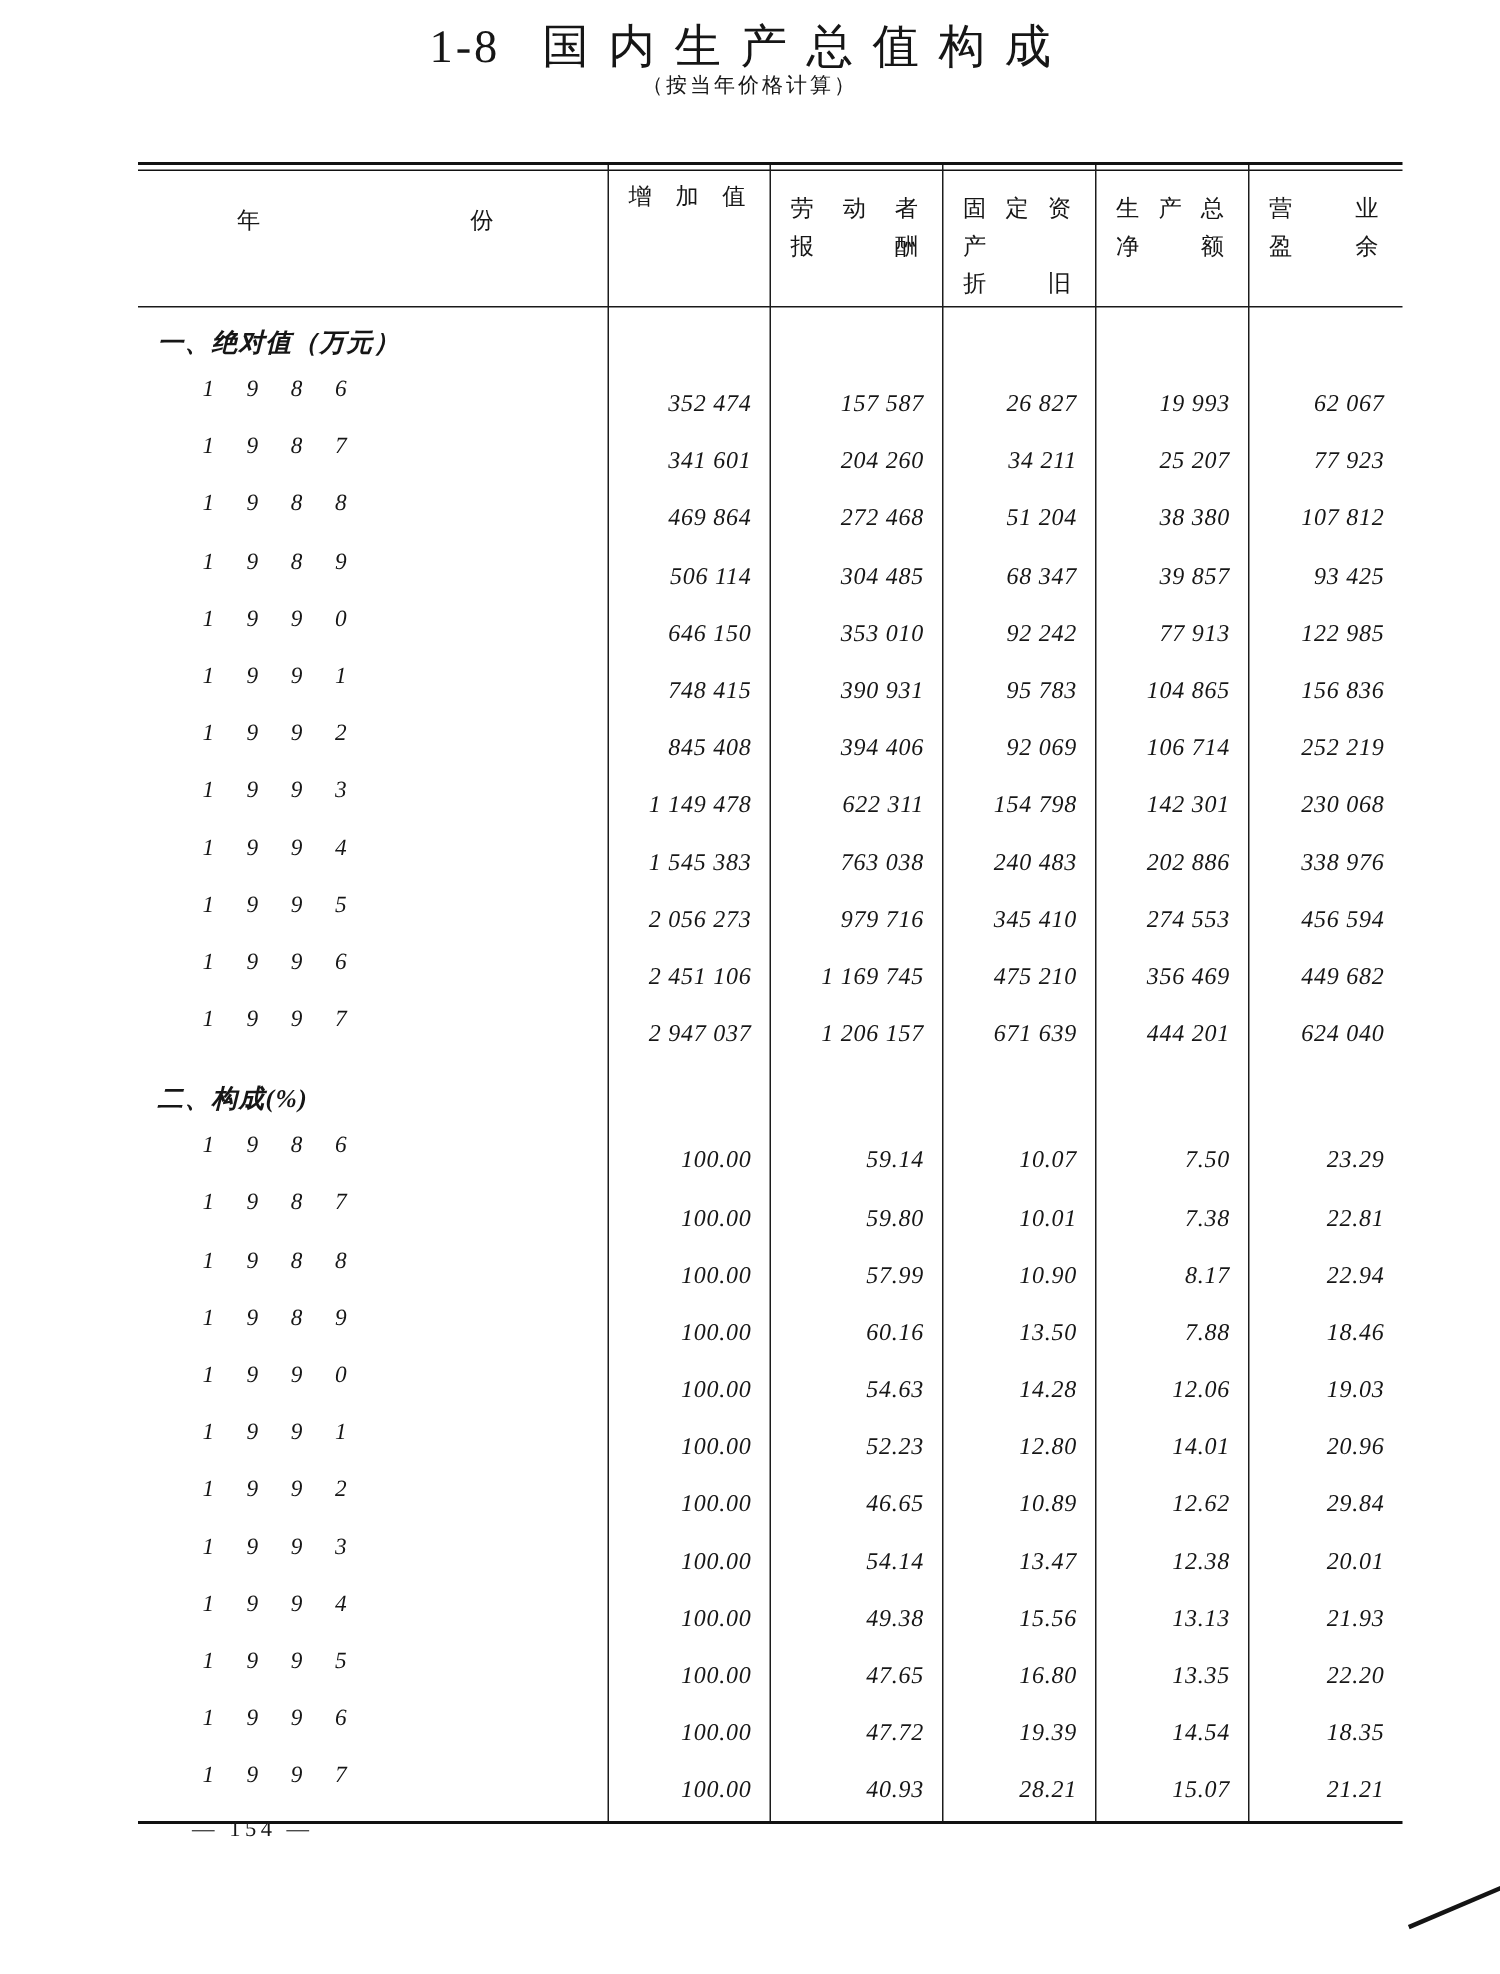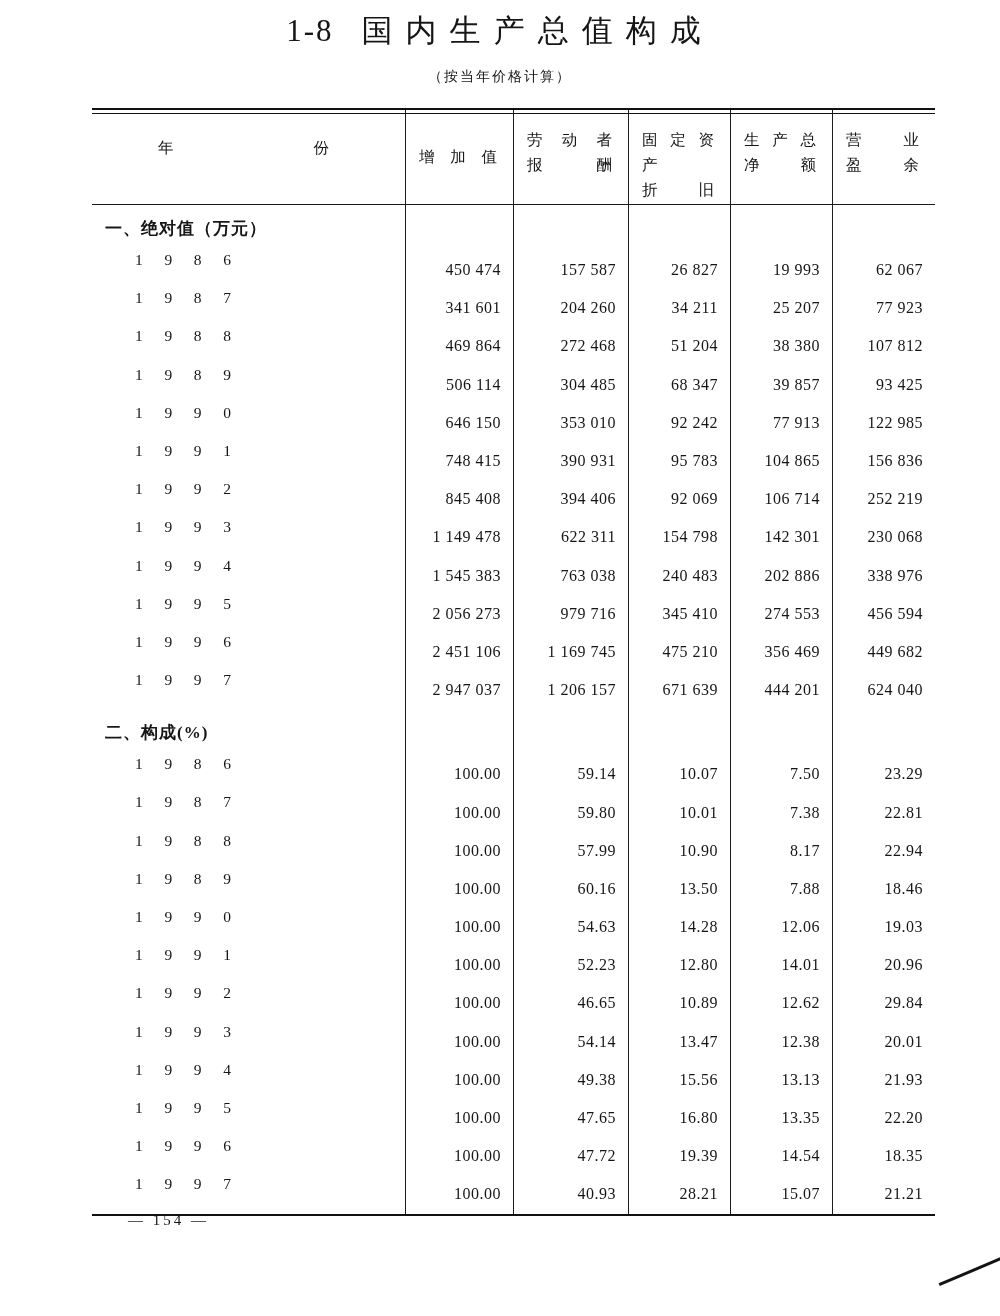--- a/index.html
+++ b/index.html
@@ -6,21 +6,21 @@
   html, body { background: #e8e8e8; }
   body { width: 1000px; height: 1316px; position: relative; margin: 0 auto;
          font-family: "Liberation Serif", "DejaVu Serif", serif; color: #161616; }
   .page { position: absolute; inset: 0; background: #ffffff; overflow: hidden; }
 
   
   .title { position: absolute; top: 10px; left: 0; width: 100%; text-align: center;
            font-size: 31px; font-weight: normal; letter-spacing: 0; white-space: nowrap; }
   .title .prefix { letter-spacing: 2px; margin-right: 28px; text-align: center; }
   .title .main { letter-spacing: 0.42em; }
-  .subtitle { position: absolute; top: 68px; left: 0; width: 100%; text-align: center;
+  .subtitle { position: absolute; top: 48px; left: 0; width: 100%; text-align: center;
               font-size: 14px; letter-spacing: 2px; }
 
   
   .table { position: absolute; top: 108px; left: 92px; width: 843px;
            --cols: 313px 108px 115px 102px 102px 103px;
            border-top: 2.5px solid #121212; border-bottom: 2px solid #121212; }
   .thin-top { position: absolute; top: 2.5px; left: 0; width: 100%; height: 1px; background: #121212; }
 
   
   .vline { position: absolute; top: 0; bottom: 0; width: 1px; background: #1c1c1c; }
@@ -29,25 +29,25 @@
   .vline.v3 { left: 536px; }
   .vline.v4 { left: 638px; }
   .vline.v5 { left: 740px; }
 
   
   .thead { display: grid; grid-template-columns: var(--cols); height: 95px;
            border-bottom: 1px solid #1a1a1a; }
   .hcell { font-size: 15.5px; line-height: 25px; padding-top: 17px; }
   .hcell .hline { display: block; text-align: justify; text-align-last: justify; }
   .hcell.val { padding-left: 14px; padding-right: 16px; }
-  .hcell.single { padding-top: 34px; }
+  .hcell.single { padding-top: 9px; }
   .hcell.year { padding: 25px 76px 0 66px; }
 
   
-  .trow { display: grid; grid-template-columns: var(--cols); height: 38.2px; align-items: center; }
+  .trow { display: grid; grid-template-columns: var(--cols); height: 38.2px; align-items: center; font-style: italic; }
   .trow.section-row { height: 46px; }
   .section-label { grid-column: 1 / -1; font-weight: bold; font-size: 17px;
                    padding-left: 13px; letter-spacing: 1px; }
   .year-cell { height: 100%; display: flex; }
   .year-text { display: block; width: 96px; margin-left: 43px; font-size: 15.5px;
                text-align: justify; text-align-last: justify; }
   .num-cell { text-align: right; padding-right: 12px; font-size: 16px; letter-spacing: 0.5px;
               font-variant-numeric: tabular-nums; white-space: nowrap; }
 
   
@@ -96,21 +96,21 @@
     </div>
 
     <div id="tbody">
         <div class="trow section-row">
           <div class="section-label">一、绝对值（万元）</div>
         </div>
         <div class="trow data-row">
           <div class="cell year-cell">
             <div class="year-text">1 9 8 6</div>
           </div>
-          <div class="cell num-cell">450 474</div>
+          <div class="cell num-cell">352 474</div>
           <div class="cell num-cell">157 587</div>
           <div class="cell num-cell">26 827</div>
           <div class="cell num-cell">19 993</div>
           <div class="cell num-cell">62 067</div>
         </div>
         <div class="trow data-row">
           <div class="cell year-cell">
             <div class="year-text">1 9 8 7</div>
           </div>
           <div class="cell num-cell">341 601</div>

